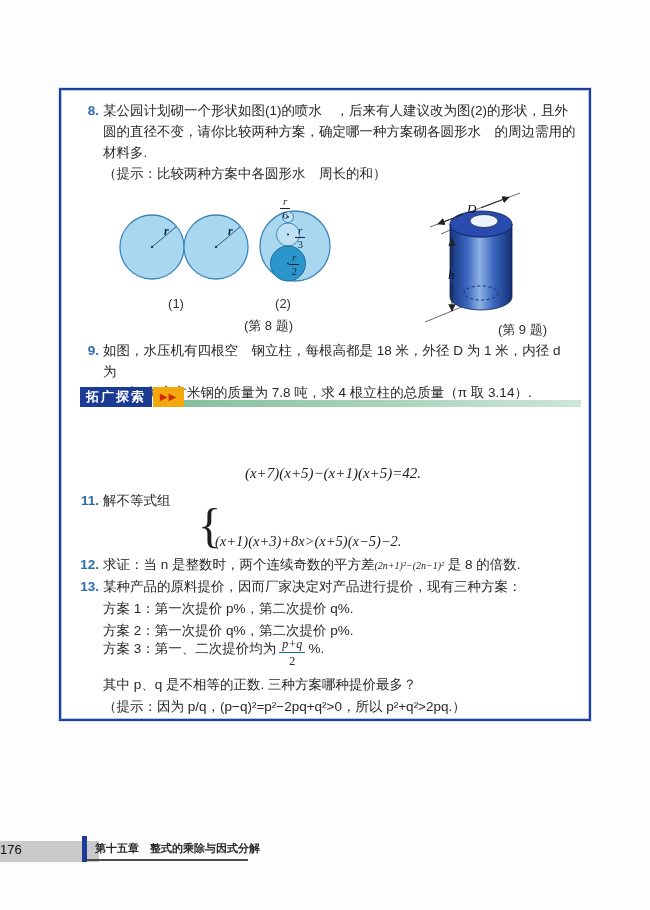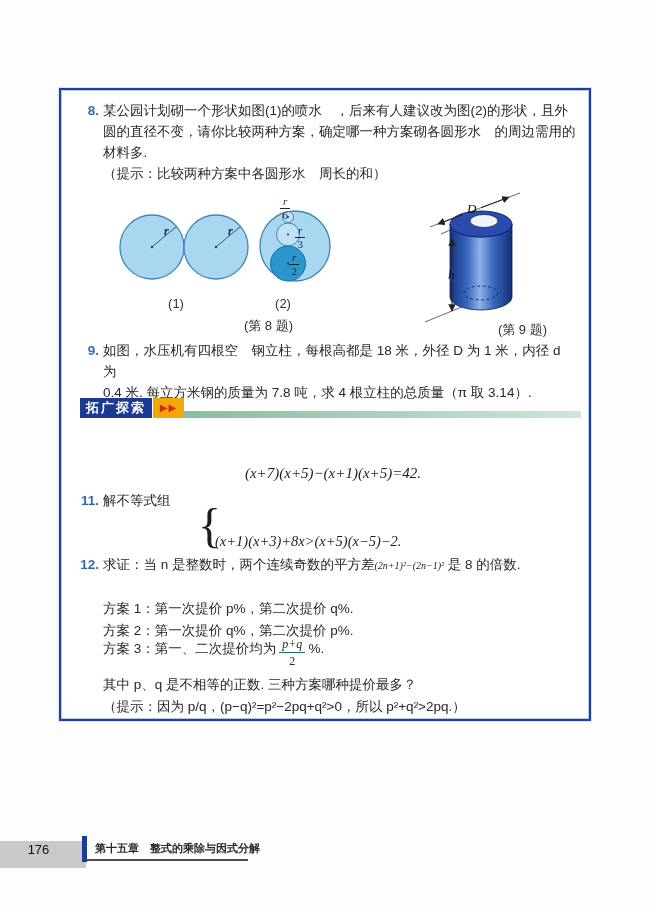--- a/index.html
+++ b/index.html
@@ -35,40 +35,40 @@
     font-family:"Liberation Serif", serif; line-height:1; color:#16293f;
   }
   .frac-v .fn { font-size:11px; font-style:italic; padding:0 3px 1px; border-bottom:1px solid #223; }
   .frac-v .fd { font-size:11px; padding-top:1px; }
   .frac-i {
     display:inline-flex; flex-direction:column; align-items:center;
     font-family:"Liberation Serif", serif; line-height:1; margin:0 3px; vertical-align:middle;
   }
   .frac-i .fn { font-size:12px; font-style:italic; padding:0 3px 2px; border-bottom:1px solid #0f766e; }
   .frac-i .fd { font-size:12px; padding-top:2px; }
-  .sec-row { position:absolute; left:19px; top:308px; width:501px; height:20px; display:flex; }
+  .sec-row { position:absolute; left:19px; top:297px; width:501px; height:20px; display:flex; }
   .sec-title {
     background:#1b3a94; color:#ffffff; font-weight:bold; font-size:13px;
     letter-spacing:2px; padding:0 6px; line-height:20px; flex:none;
   }
   .sec-arrows {
     background:#f2a70a; width:31px; margin-left:1px; flex:none;
     display:flex; align-items:center; justify-content:center;
     color:#d42a00; font-size:10px; letter-spacing:1px; line-height:20px;
   }
   .sec-bar {
     flex:1; align-self:flex-end; height:7px;
     background:linear-gradient(to right, #86bf9e, #cde6d8);
   }
   .plan-line { position:absolute; font-size:13.5px; line-height:21px; color:#282828; }
   .plan3 { display:flex; }
   .footer-band {
-    position:absolute; left:0; top:841px; width:82px; height:27px;
-    background:#c9c9c9; text-align:center; font-size:13px; line-height:17px;
-    color:#111; padding-right:4px;
+    position:absolute; left:0; top:841px; width:82px; height:21px;
+    background:#c9c9c9; text-align:left; font-size:13px; line-height:17px;
+    color:#111; padding-right:17px;
   }
   .footer-band span { padding-right:5px; }
   .footer-bar { position:absolute; left:82px; top:836px; width:5px; height:26px; background:#1d3a94; }
   .footer-chapter { position:absolute; left:95px; top:841px; font-size:11px; font-weight:bold; color:#2a2a2a; }
   .footer-underline { position:absolute; left:87px; top:859px; width:161px; height:2px; background:#4c4c4c; }
   svg text { font-family:"Liberation Serif", serif; }
 </style>
 </head>
 <body>
 
@@ -177,20 +177,24 @@
     <div class="abs" style="left:137px; top:412px; font-family:'Liberation Serif',serif; font-size:48px; line-height:48px; font-weight:400; color:#1d1d1d;">{</div>
     <div class="abs math" style="left:154px; top:443px; font-size:14.5px;">(x+1)(x+3)+8x&gt;(x+5)(x−5)−2.</div>
 
     <div class="prob" style="left:12px; top:464px; width:510px;">
       <span class="pnum">12.</span>
       <div class="ptext nowrap">
         <span>求证：当 n 是整数时，两个连续奇数的平方差</span><span class="math" style="font-size:10px;">(2n+1)²−(2n−1)²</span><span> 是 8 的倍数.</span>
       </div>
     </div>
 
+    <div class="prob" style="left:12px; top:486px; width:510px;">
+      <span class="pnum">13.</span>
+      <div class="ptext nowrap">某种产品的原料提价，因而厂家决定对产品进行提价，现有三种方案：</div>
+    </div>
     <div class="plan-line" style="left:42px; top:508px;">方案 1：第一次提价 p%，第二次提价 q%.</div>
     <div class="plan-line" style="left:42px; top:530px;">方案 2：第一次提价 q%，第二次提价 p%.</div>
     <div class="plan-line plan3" style="left:42px; top:548px; height:30px;">
       <span>方案 3：第一、二次提价均为</span>
       <span class="frac-i" style="position:static;">
         <span class="fn">p+q</span>
         <span class="fd">2</span>
       </span>
       <span>%.</span>
     </div>

